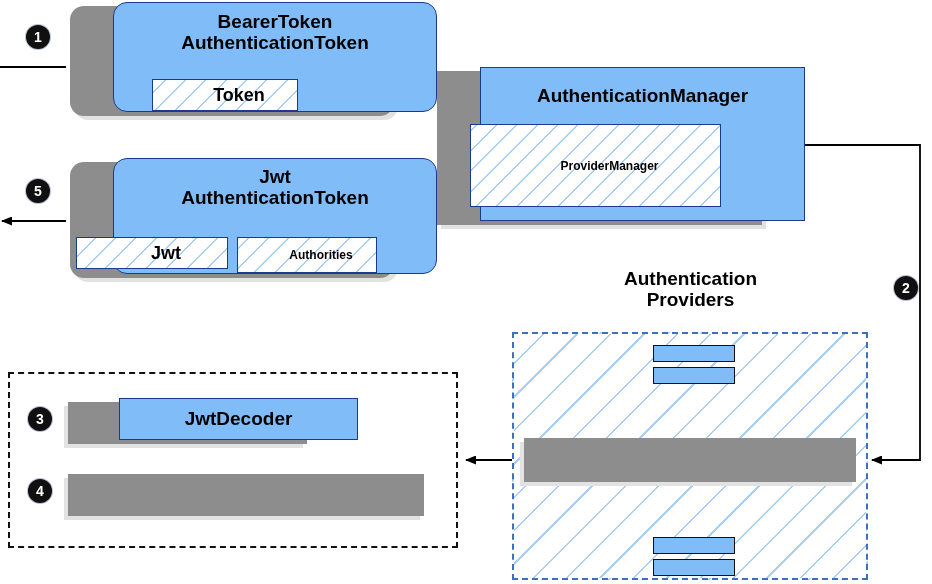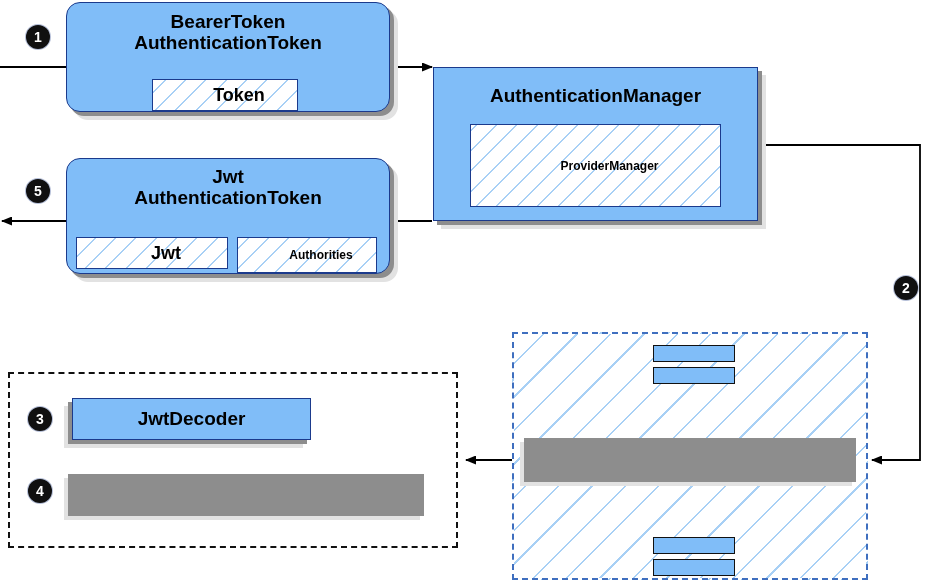--- a/index.html
+++ b/index.html
@@ -29,20 +29,21 @@
     position: absolute;
     box-sizing: border-box;
     background: #80bdf8;
     border: 1.6px solid #1b3a8c;
     color: #000000;
     font-weight: bold;
     display: flex;
     flex-direction: column;
     align-items: center;
     z-index: 4;
+    margin-left: 47px;
   }
   .node.rounded { border-radius: 14px; }
 
   .node-title {
     text-align: center;
     line-height: 1.12;
     white-space: pre-line;
   }
 
   
@@ -163,20 +164,22 @@
 
     <line x1="694" y1="388" x2="694" y2="430" stroke="#000000" stroke-width="4" marker-start="url(#arrowStart)" marker-end="url(#arrowEnd)"></line>
 
     <line x1="694" y1="486" x2="694" y2="530" stroke="#000000" stroke-width="4" marker-start="url(#arrowStart)" marker-end="url(#arrowEnd)"></line>
   </svg>
 
   <div class="dashed-black" style="left:8px; top:372px; width:450px; height:176px;"></div>
 
   <div class="dashed-blue-hatch" style="left:512px; top:332px; width:356px; height:248px;"></div>
 
+  <div class="plain-label" style="left:588px; top:268px; width:205px; font-size:19px;">Authentication
+Providers</div>
 
   <div class="shadow-light rounded" style="left:74px; top:10px; width:324px; height:110px;"></div>
   <div class="shadow-dark rounded" style="left:70px; top:6px; width:324px; height:110px;"></div>
   <div class="node rounded" style="left:66px; top:2px; width:324px; height:110px;">
     <div class="node-title" style="font-size:19px; margin-top:8px;">BearerToken
 AuthenticationToken</div>
   </div>
   <div class="hatch-box" style="left:152px; top:79px; width:146px; height:32px; font-size:18px;">Token</div>
 
   <div class="shadow-light rounded" style="left:74px; top:166px; width:324px; height:116px;"></div>

